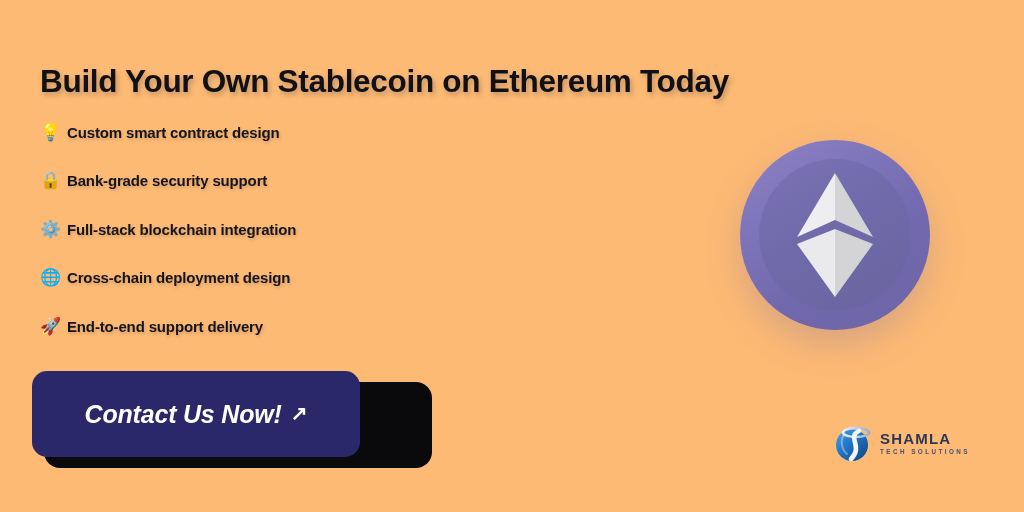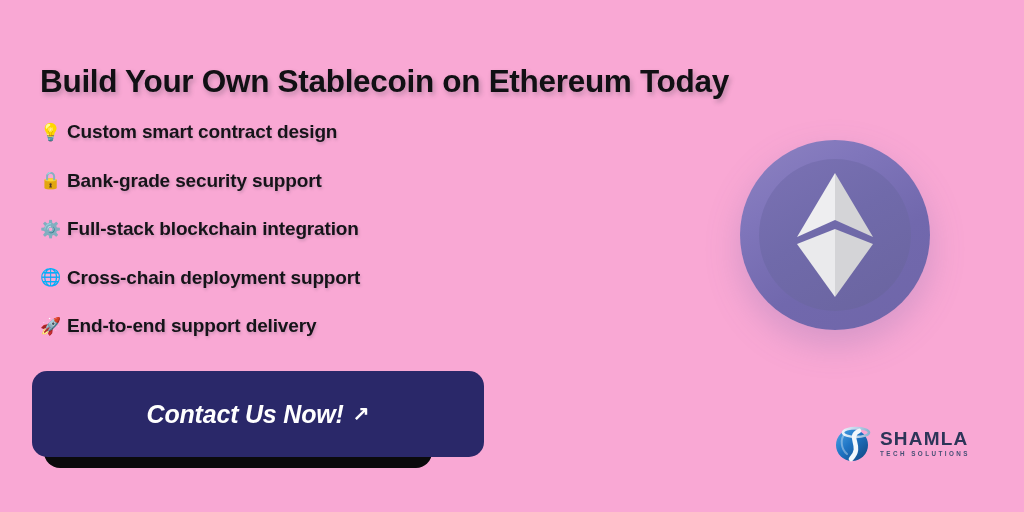--- a/index.html
+++ b/index.html
@@ -12,21 +12,21 @@
     overflow: hidden;
     background: #f8f7f9;
     font-family: "Liberation Sans", sans-serif;
     -webkit-font-smoothing: antialiased;
   }
 
   #banner {
     position: relative;
     width: 1024px;
     height: 512px;
-    background: #f9a8d4;
+    background: #fdba74;
     overflow: hidden;
   }
 
   
   #headline {
     position: absolute;
     left: 40px;
     top: 42px;
     width: 820px;
     font-size: 31.5px;
@@ -54,21 +54,21 @@
     height: 48.5px;
   }
   .feature-icon {
     width: 27px;
     font-size: 17px;
     line-height: 1;
     flex: 0 0 27px;
     text-align: left;
   }
   .feature-label {
-    font-size: 19px;
+    font-size: 15px;
     font-weight: bold;
     color: #151419;
     letter-spacing: -0.15px;
     text-shadow: 1px 2px 3px rgba(70,65,80,0.22);
     white-space: nowrap;
   }
 
   
   #cta-wrap {
     position: absolute;
@@ -83,21 +83,21 @@
     top: 11px;
     width: 388px;
     height: 86px;
     background: #0a0a0c;
     border-radius: 16px;
   }
   #cta-button {
     position: absolute;
     left: 0;
     top: 0;
-    width: 452px;
+    width: 328px;
     height: 86px;
     background: #2a2869;
     border: none;
     border-radius: 15px;
     cursor: pointer;
     display: flex;
     align-items: center;
     justify-content: center;
     padding: 0;
   }
@@ -166,21 +166,21 @@
     height: 44px;
     flex: 0 0 44px;
   }
   #logo-text {
     margin-left: 4px;
     display: flex;
     flex-direction: column;
     justify-content: center;
   }
   #logo-name {
-    font-size: 19px;
+    font-size: 15px;
     font-weight: bold;
     letter-spacing: 1.2px;
     color: #2d3558;
     line-height: 1;
   }
   #logo-tagline {
     font-size: 6.3px;
     font-weight: bold;
     letter-spacing: 2.45px;
     color: #454f74;
@@ -207,21 +207,21 @@
       <span class="feature-label">Bank-grade security support</span>
     </li>
 
     <li class="feature-item">
       <span class="feature-icon">⚙️</span>
       <span class="feature-label">Full-stack blockchain integration</span>
     </li>
 
     <li class="feature-item">
       <span class="feature-icon">🌐</span>
-      <span class="feature-label">Cross-chain deployment support</span>
+      <span class="feature-label">Cross-chain deployment design</span>
     </li>
 
     <li class="feature-item">
       <span class="feature-icon">🚀</span>
       <span class="feature-label">End-to-end support delivery</span>
     </li>
 
   </ul>
 
   <div id="cta-wrap">

